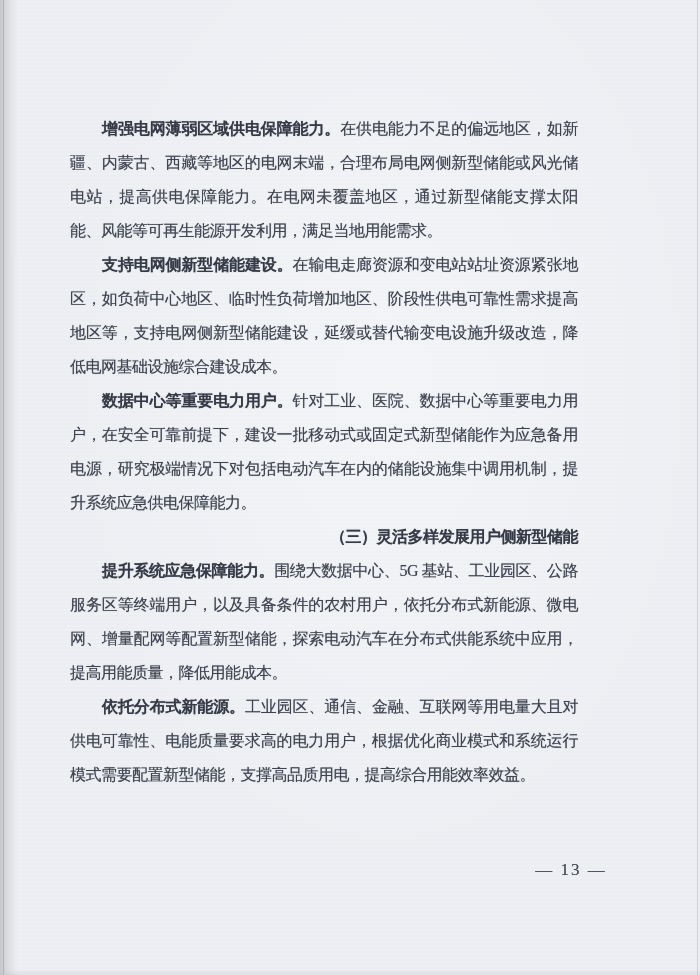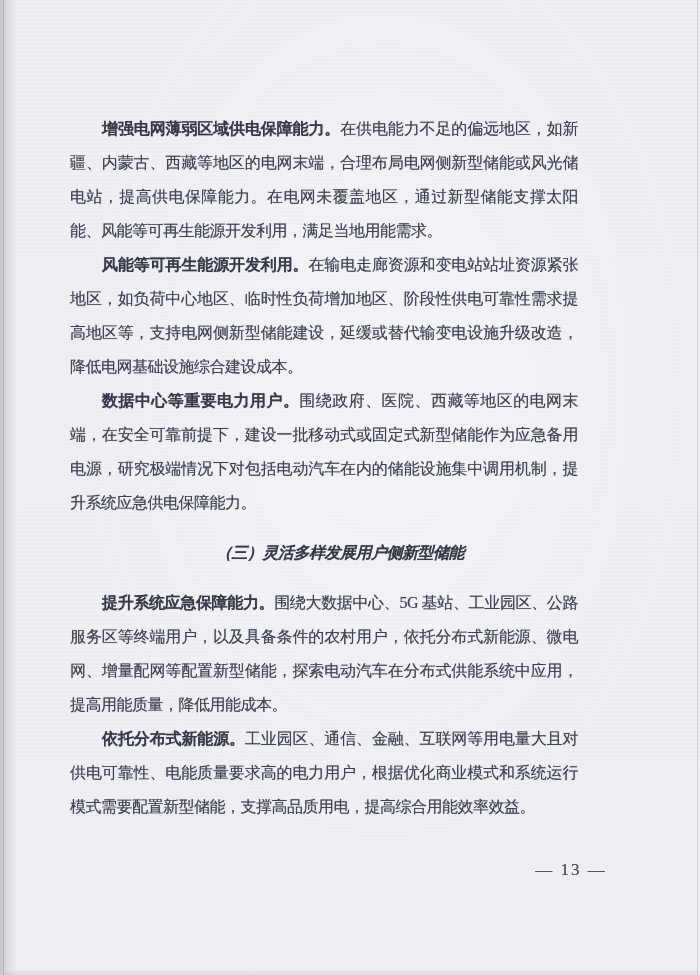--- a/index.html
+++ b/index.html
@@ -66,26 +66,25 @@
   }
   .para {
     margin: 0;
     text-indent: 2em;
   }
   .para .lead {
     font-weight: 700;
     color: #353a46;
   }
   .heading {
-    margin: 16px;
+    margin: 0;
     text-indent: 2em;
     font-weight: 700;
     color: #353a46;
-    text-align: center;
-    font-style: italic;
+    text-align: right;
   }
   .page-number {
     position: absolute;
     top: 860px;
     left: 526px;
     width: 90px;
     text-align: center;
     color: #454a55;
     font-size: 17px;
     letter-spacing: 2px;
@@ -100,23 +99,23 @@
 
   <div class="scan-edge-left"></div>
   <div class="scan-line-left"></div>
   <div class="scan-edge-right"></div>
   <div class="scan-edge-bottom"></div>
 
   <div class="content">
 
     <p class="para"><span class="lead">增强电网薄弱区域供电保障能力。</span><span>在供电能力不足的偏远地区，如新疆、内蒙古、西藏等地区的电网末端，合理布局电网侧新型储能或风光储电站，提高供电保障能力。在电网未覆盖地区，通过新型储能支撑太阳能、风能等可再生能源开发利用，满足当地用能需求。</span></p>
 
-    <p class="para"><span class="lead">风能等可再生能源开发利用。</span><span>在输电走廊资源和变电站站址资源紧张地区，如负荷中心地区、临时性负荷增加地区、阶段性供电可靠性需求提高地区等，支持电网侧新型储能建设，延缓或替代输变电设施升级改造，降低电网基础设施综合建设成本。</span></p>
+    <p class="para"><span class="lead">支持电网侧新型储能建设。</span><span>在输电走廊资源和变电站站址资源紧张地区，如负荷中心地区、临时性负荷增加地区、阶段性供电可靠性需求提高地区等，支持电网侧新型储能建设，延缓或替代输变电设施升级改造，降低电网基础设施综合建设成本。</span></p>
 
-    <p class="para"><span class="lead">数据中心等重要电力用户。</span><span>围绕政府、医院、西藏等地区的电网末端，在安全可靠前提下，建设一批移动式或固定式新型储能作为应急备用电源，研究极端情况下对包括电动汽车在内的储能设施集中调用机制，提升系统应急供电保障能力。</span></p>
+    <p class="para"><span class="lead">数据中心等重要电力用户。</span><span>针对工业、医院、数据中心等重要电力用户，在安全可靠前提下，建设一批移动式或固定式新型储能作为应急备用电源，研究极端情况下对包括电动汽车在内的储能设施集中调用机制，提升系统应急供电保障能力。</span></p>
 
     <p class="heading">（三）灵活多样发展用户侧新型储能</p>
 
     <p class="para"><span class="lead">提升系统应急保障能力。</span><span>围绕大数据中心、5G 基站、工业园区、公路服务区等终端用户，以及具备条件的农村用户，依托分布式新能源、微电网、增量配网等配置新型储能，探索电动汽车在分布式供能系统中应用，提高用能质量，降低用能成本。</span></p>
 
     <p class="para"><span class="lead">依托分布式新能源。</span><span>工业园区、通信、金融、互联网等用电量大且对供电可靠性、电能质量要求高的电力用户，根据优化商业模式和系统运行模式需要配置新型储能，支撑高品质用电，提高综合用能效率效益。</span></p>
 
   </div>
 
   <div class="page-number">— 13 —</div>

